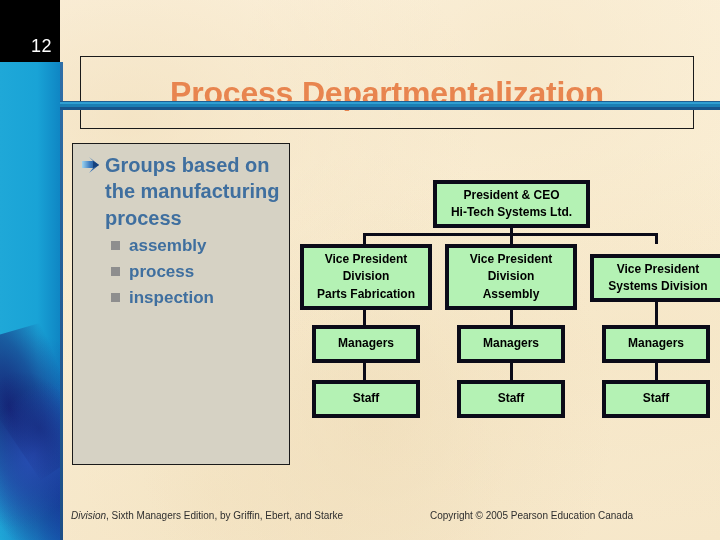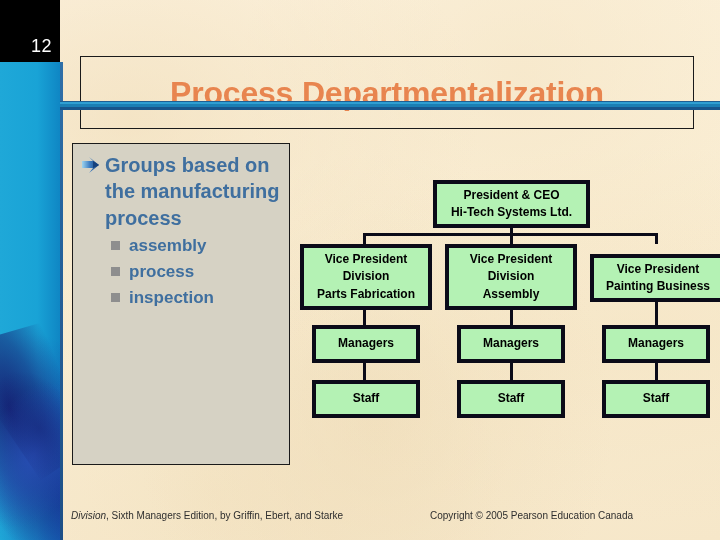--- a/index.html
+++ b/index.html
@@ -303,21 +303,21 @@
       <span class="ln">Division</span>
       <span class="ln">Parts Fabrication</span>
     </div>
     <div class="node" style="left:155px; top:74px; width:132px; height:66px;">
       <span class="ln">Vice President</span>
       <span class="ln">Division</span>
       <span class="ln">Assembly</span>
     </div>
     <div class="node" style="left:300px; top:84px; width:136px; height:48px;">
       <span class="ln">Vice President</span>
-      <span class="ln">Painting Business</span>
+      <span class="ln">Systems Division</span>
     </div>
 
     <div class="connector v-line" style="left:73px; top:140px; height:15px;"></div>
     <div class="connector v-line" style="left:220px; top:140px; height:15px;"></div>
     <div class="connector v-line" style="left:365px; top:132px; height:23px;"></div>
 
     <div class="node" style="left:22px; top:155px; width:108px; height:38px;">
       <span class="ln">Managers</span>
     </div>
     <div class="node" style="left:167px; top:155px; width:108px; height:38px;">

